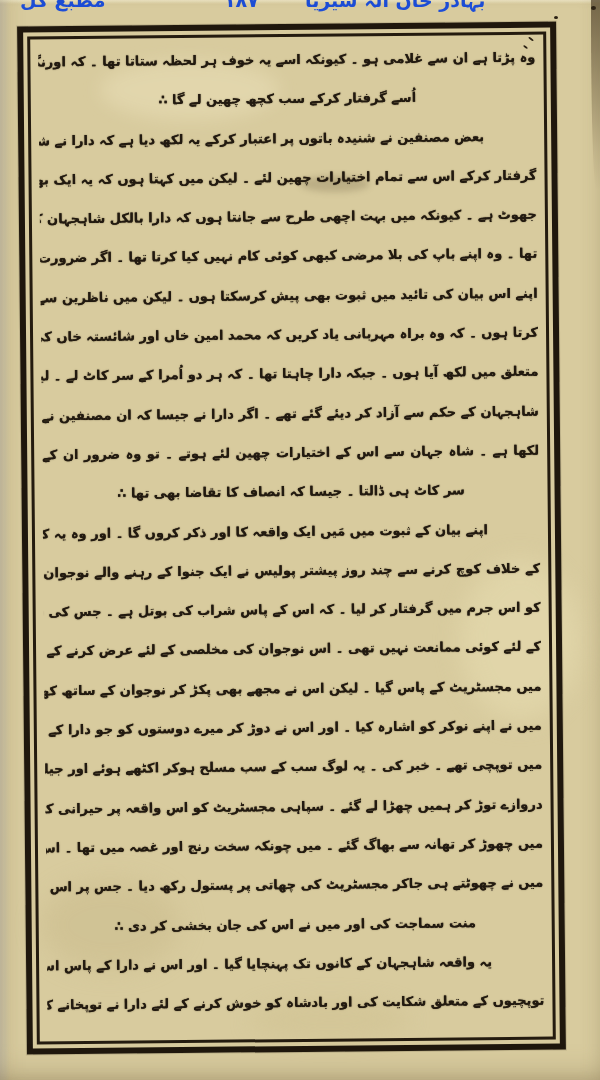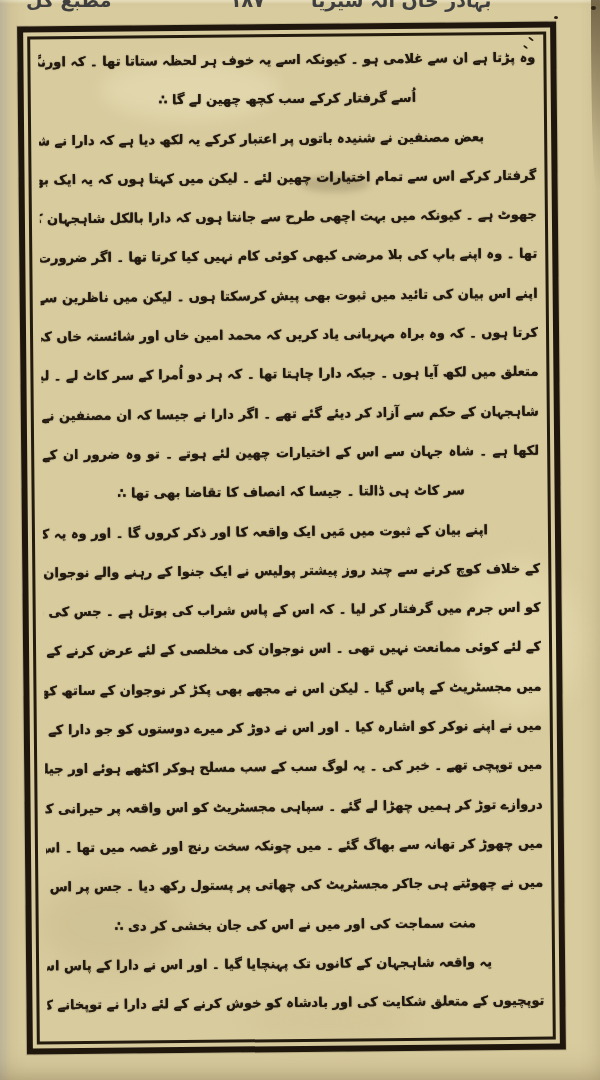--- a/index.html
+++ b/index.html
@@ -33,21 +33,21 @@
   .stain-2{left:100px;top:60px;width:180px;height:60px;background:rgba(255,248,214,.25);filter:blur(9px);}
   .stain-3{left:460px;top:560px;width:120px;height:160px;background:rgba(233,224,180,.5);filter:blur(12px);}
   .stain-4{left:40px;top:880px;width:140px;height:90px;background:rgba(197,182,134,.4);filter:blur(12px);}
   .stain-5{left:250px;top:1000px;width:160px;height:40px;background:rgba(208,193,146,.5);filter:blur(10px);}
   .speck{position:absolute;background:#2a2013;border-radius:50%;}
   .speck-1{right:42px;top:16px;width:4px;height:3px;}
   .speck-2{right:66px;top:38px;width:6px;height:2px;transform:rotate(35deg);}
   .speck-3{right:72px;top:46px;width:5px;height:2px;transform:rotate(35deg);}
   .speck-4{right:4px;top:6px;width:5px;height:4px;}
   
-  .header{position:absolute;left:6px;top:0;right:0;height:17px;overflow:hidden;color:#404040;padding-left:8px;}
+  .header{position:absolute;left:0;top:0;right:0;height:17px;overflow:hidden;color:#1d4ed8;padding-left:8px;}
   .hf{position:absolute;top:-11px;font-weight:700;font-size:19px;white-space:nowrap;}
   .hf-left{left:20px;}
   .hf-center{left:224px;}
   .hf-right{left:305px;}
   
   .frame-outer{
     position:absolute;left:22px;top:24px;width:527px;height:1016px;
     border:6px solid #1f170d;
     transform:rotate(-0.55deg);
     box-shadow:0 0 0 1px rgba(31,23,13,.12);

